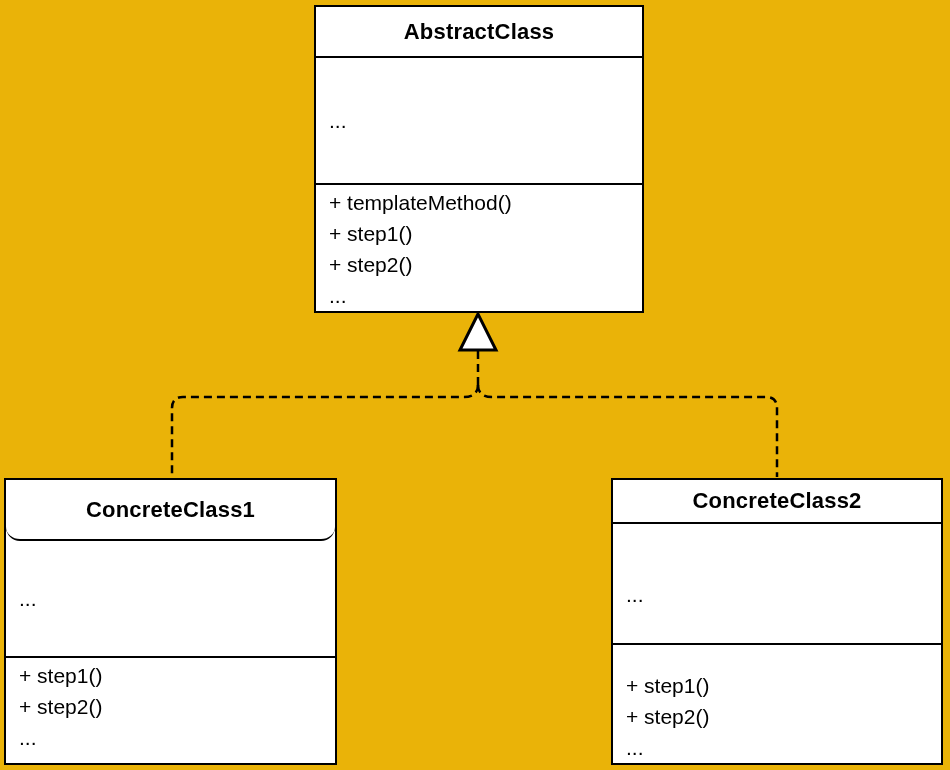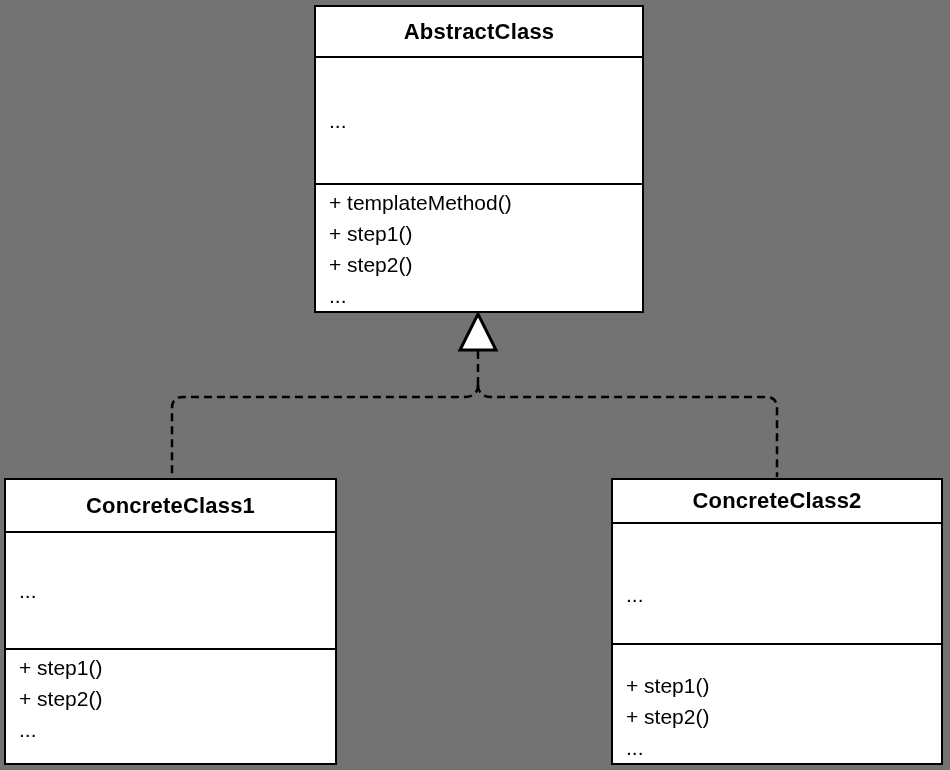--- a/index.html
+++ b/index.html
@@ -5,21 +5,21 @@
   html, body {
     margin: 0;
     padding: 0;
     background: #ffffff;
     font-family: "Liberation Sans", "DejaVu Sans", sans-serif;
   }
   .canvas {
     position: relative;
     width: 950px;
     height: 770px;
-    background: #737373;
+    background: #eab308;
     overflow: hidden;
   }
   .connector-layer {
     position: absolute;
     left: 0;
     top: 0;
     width: 950px;
     height: 770px;
   }
   .uml-class {
@@ -55,21 +55,21 @@
     padding: 2px 8px 0 13px;
     font-size: 21px;
     line-height: 31px;
   }
   
   #cls-abstract { left: 314px; top: 5px;   width: 330px; height: 308px; }
   #cls-abstract .uml-name  { height: 52px; }
   #cls-abstract .uml-attrs { height: 128px; }
   
   #cls-concrete1 { left: 4px;  top: 478px; width: 333px; height: 287px; }
-  #cls-concrete1 .uml-name  { height: 53px; }
+  #cls-concrete1 .uml-name  { height: 61px; border-radius: 14px; }
   #cls-concrete1 .uml-attrs { height: 117px; }
   
   #cls-concrete2 { left: 611px; top: 478px; width: 332px; height: 287px; gap: 23px; }
   #cls-concrete2 .uml-name  { height: 53px; }
   #cls-concrete2 .uml-attrs { height: 117px; }
 
   .edge {
     fill: none;
     stroke: #000000;
     stroke-width: 2.5;

